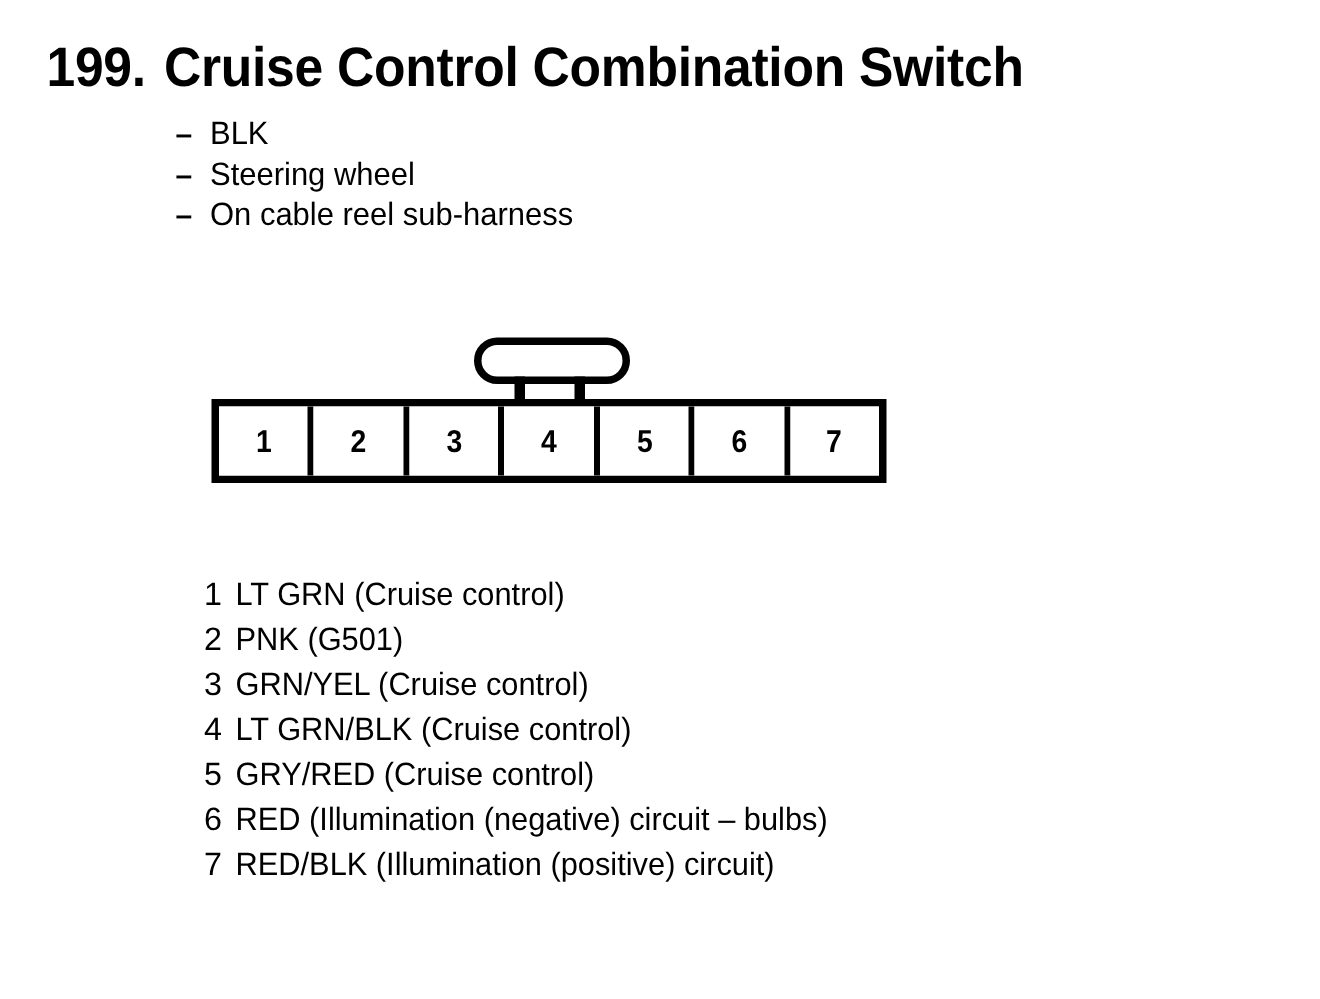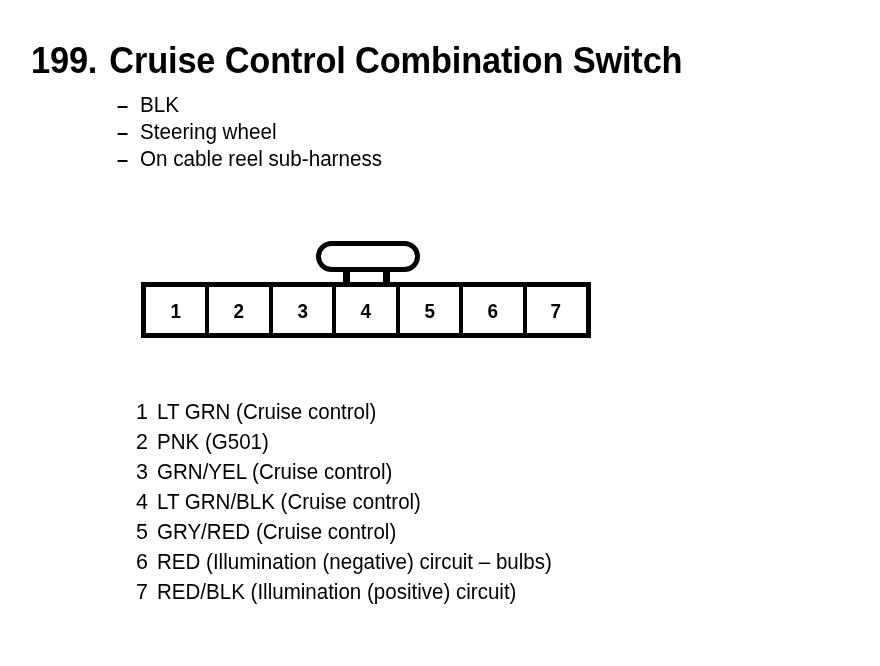--- a/index.html
+++ b/index.html
@@ -15,21 +15,20 @@
     font-family: "Liberation Sans", sans-serif;
     color: #000000;
     -webkit-font-smoothing: none;
   }
 
   #page {
     position: absolute;
     left: 0; top: 0;
     width: 880px;
     height: 594px;
-    margin-top: 16px;
   }
 
   
   .title {
     position: absolute;
     left: 31px;
     top: 24px;
     font-size: 37px;
     font-weight: bold;
     letter-spacing: -0.2px;

